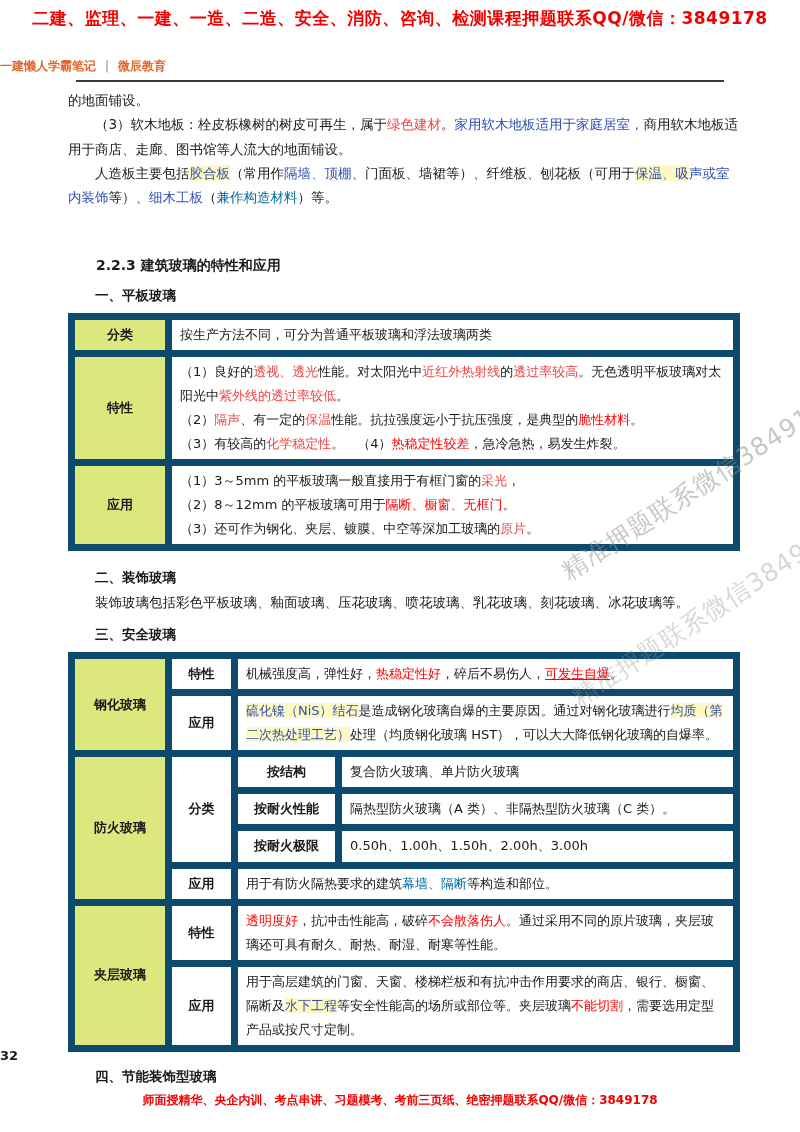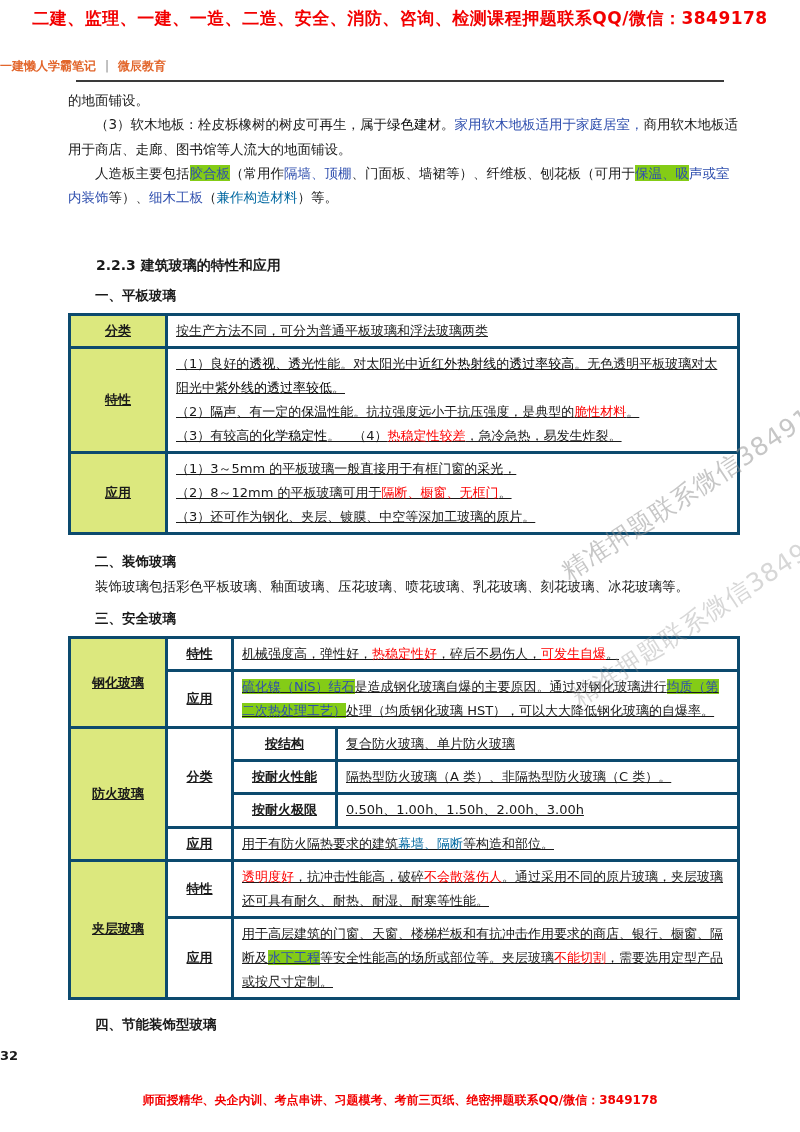--- a/index.html
+++ b/index.html
@@ -32,33 +32,33 @@
   .indent { text-indent: 2em; }
   .h-sub { font-weight: 700; text-indent: 2em; }
   .h-section { font-weight: 700; font-size: 14px; margin-top: 44px !important; margin-bottom: 4px !important; text-indent: 2em; }
   .mt14 { margin-top: 14px !important; }
   .mt8  { margin-top: 8px  !important; }
   .mt12 { margin-top: 12px !important; }
   .tbl {
     border-collapse: collapse; width: 672px; margin-top: 6px;
     font-size: 13px; line-height: 1.85; table-layout: fixed;
   }
-  .tbl td { border: 3px solid #0c4a6e; padding: 3px 8px; vertical-align: middle; word-break: break-all; text-decoration: underline; }
+  .tbl td { border: 7px solid #0c4a6e; padding: 3px 8px; vertical-align: middle; word-break: break-all; }
   .tbl .lbl  { background: #dce87e; font-weight: 700; text-align: center; }
   .tbl .lbl2 { font-weight: 700; text-align: center; padding: 3px 4px; }
   .tbl .lbl3 { font-weight: 700; text-align: center; padding: 3px 4px; }
   .tbl1 .c1 { width: 97px; }
   .tbl2 .c1 { width: 97px; }
   .tbl2 .c2 { width: 66px; }
   .tbl2 .c3 { width: 104px; }
-  .g  { color: #000000; }
+  .g  { color: #ef4444; }
   .r  { color: #fe0000; }
   .b  { color: #2f4fae; }
   .o  { color: #0369a1; }
-  .hl { background: #84cc16; margin-top: 32px; }
+  .hl { background: #fef9c3; margin-top: 32px; }
   .u  { text-decoration: underline; }
   .wm {
     position: absolute; white-space: nowrap;
     font-size: 25px; color: #8f8f8f; letter-spacing: 1px;
     transform: rotate(-33deg); pointer-events: none;
   }
   .wm1 { left: 538px; top: 468px; opacity: 0.5; }
   .wm2 { left: 548px; top: 594px; opacity: 0.35; }
   .page-number {
     position: absolute; top: 1048px; left: 0; width: 100%;

